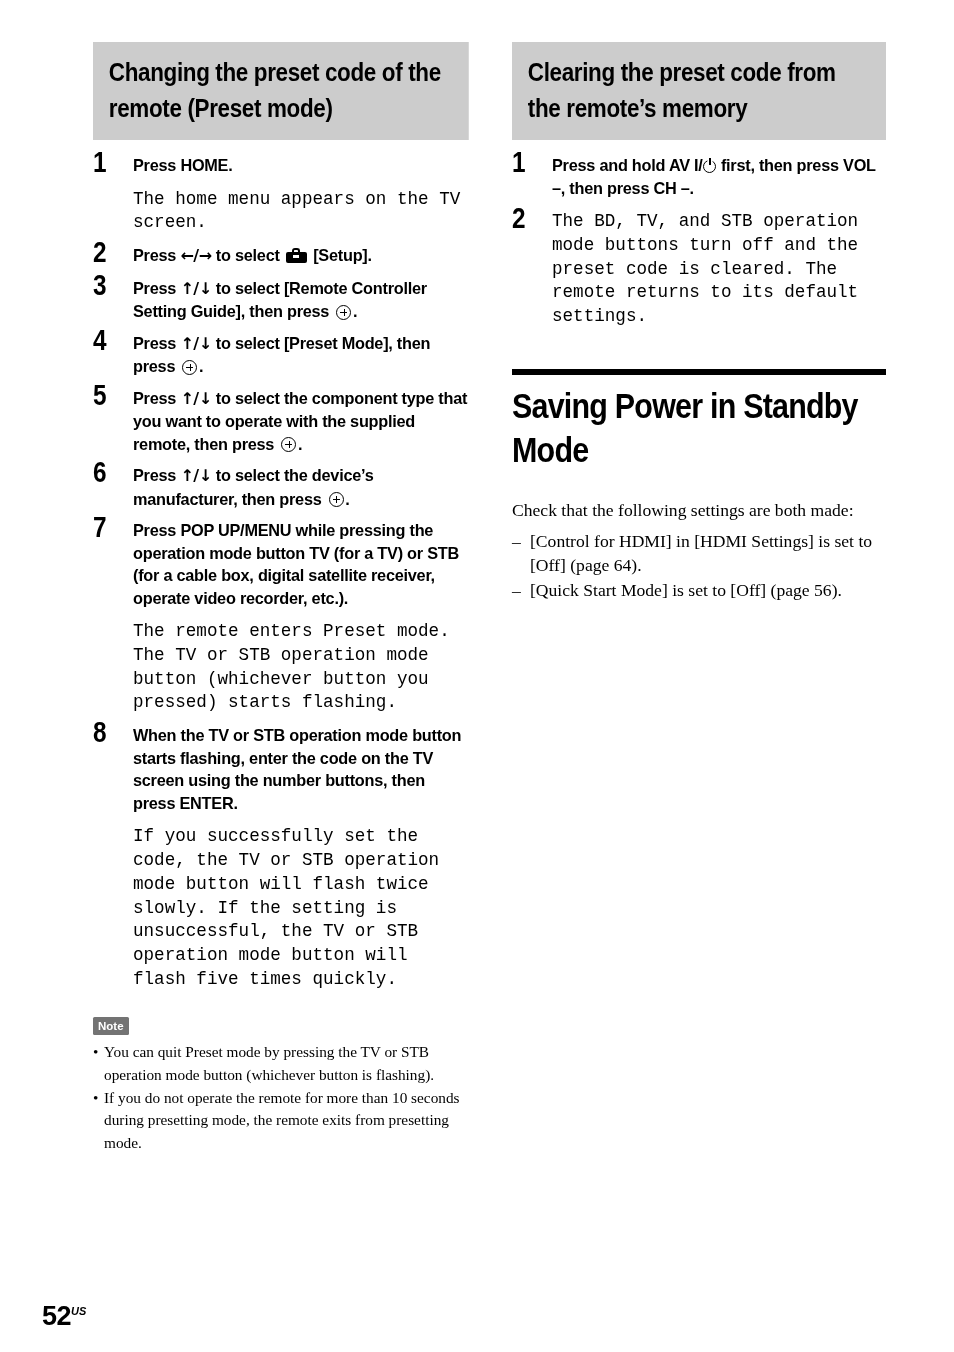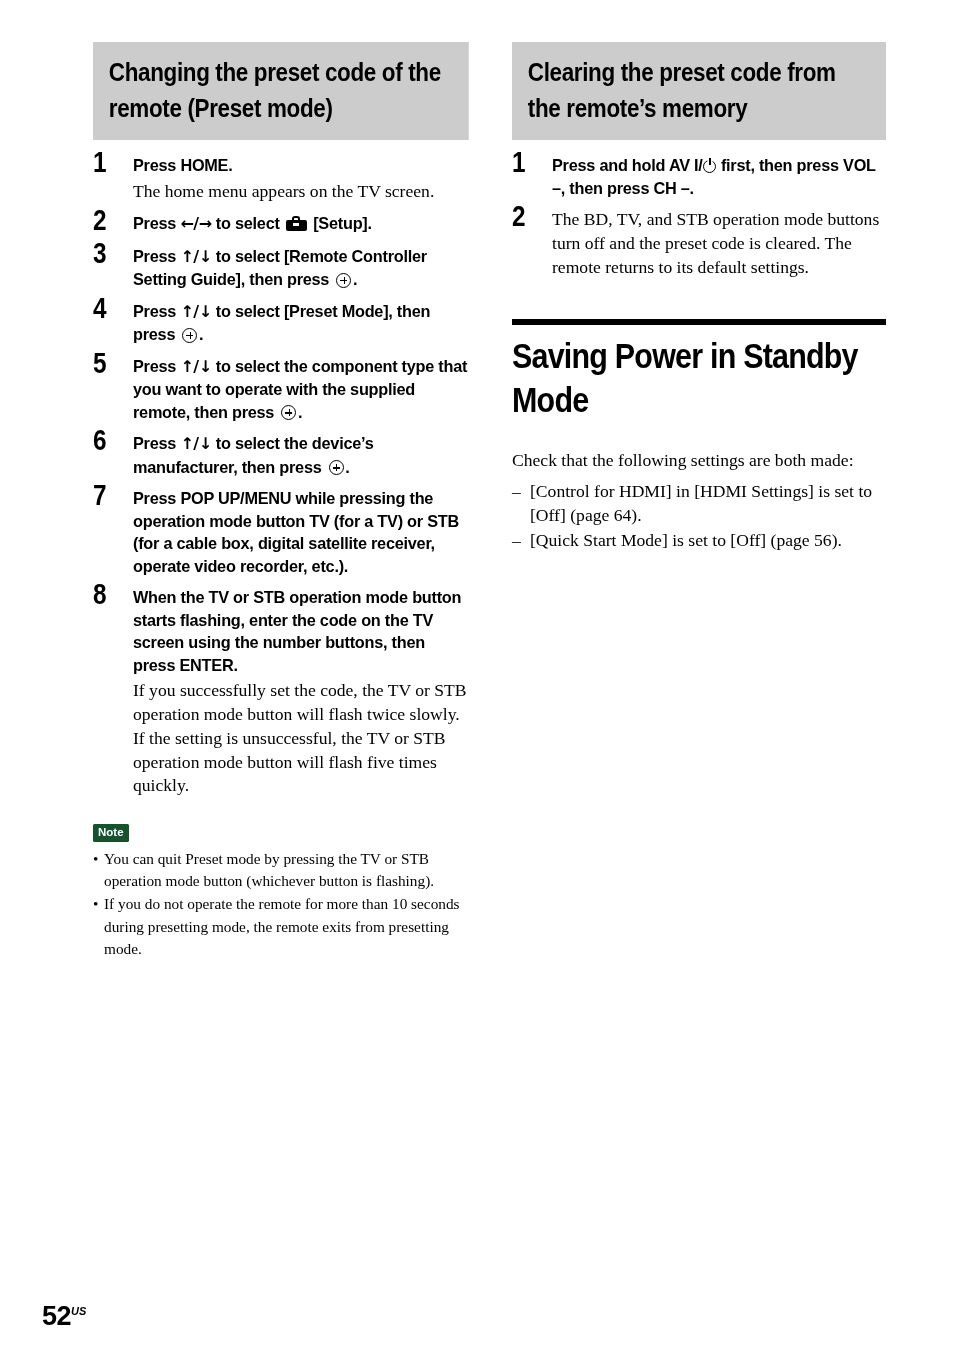--- a/index.html
+++ b/index.html
@@ -63,24 +63,24 @@
   }
   .step-title {
     font-family: "Liberation Sans", "DejaVu Sans", sans-serif;
     font-weight: bold;
     font-size: 16.3px;
     line-height: 22.5px;
     letter-spacing: -0.25px;
     margin: 0;
   }
   .step-body {
-    font-family: Liberation Serif, serif;
+    font-family: Liberation Mono, monospace;
     font-size: 17.6px;
     line-height: 23.8px;
-    margin: 3px 0 0 0;
+    margin: 11px 0 0 0;
   }
   .step.gap { margin-bottom: 9px; }
   .gl-arrows {
     font-family: "DejaVu Sans", sans-serif;
     font-weight: bold;
     font-size: 16px;
     letter-spacing: -0.5px;
   }
   
   .ico-toolbox {
@@ -153,21 +153,21 @@
     width: 1.9px;
     height: 7px;
     background: #000;
     box-shadow: -1.6px 0 0 0 #fff, 1.6px 0 0 0 #fff;
   }
 
   
   .note-wrap { margin-top: 24px; }
   .note-badge {
     display: inline-block;
-    background: #14532d;
+    background: #737373;
     color: #ffffff;
     font-family: "Liberation Sans", "DejaVu Sans", sans-serif;
     font-weight: bold;
     font-size: 11.5px;
     line-height: 13px;
     padding: 2.5px 5px 2.5px 5px;
     border-radius: 1.5px;
     letter-spacing: 0px;
   }
   .note-list {
@@ -281,20 +281,21 @@
     </div>
 
     <div class="step gap">
       <div class="step-num">6</div>
       <p class="step-title">Press <span class="gl-arrows">↑/↓</span> to select the device’s manufacturer, then press <span class="ico-enter"></span>.</p>
     </div>
 
     <div class="step gap">
       <div class="step-num">7</div>
       <p class="step-title">Press POP UP/MENU while pressing the operation mode button TV (for a TV) or STB (for a cable box, digital satellite receiver, operate video recorder, etc.).</p>
+      <p class="step-body">The remote enters Preset mode. The TV or STB operation mode button (whichever button you pressed) starts flashing.</p>
     </div>
 
     <div class="step">
       <div class="step-num">8</div>
       <p class="step-title">When the TV or STB operation mode button starts flashing, enter the code on the TV screen using the number buttons, then press ENTER.</p>
       <p class="step-body">If you successfully set the code, the TV or STB operation mode button will flash twice slowly. If the setting is unsuccessful, the TV or STB operation mode button will flash five times quickly.</p>
     </div>
   </div>
 
   <div class="note-wrap">

